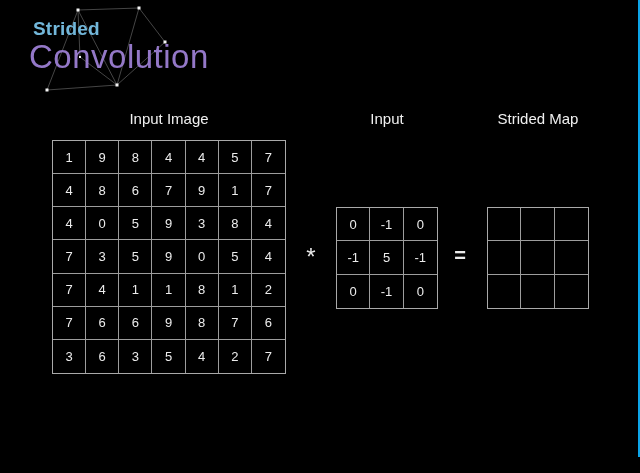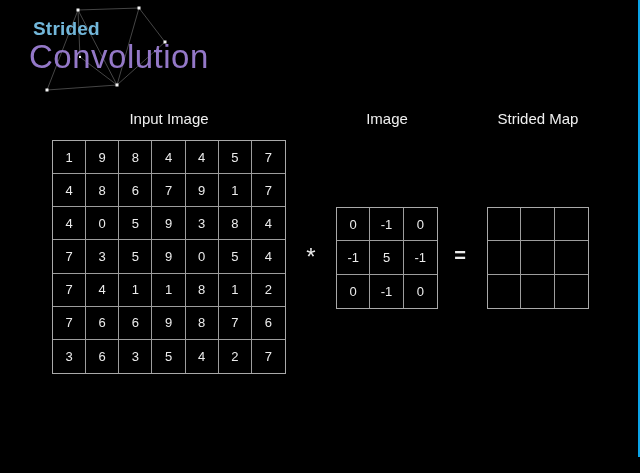--- a/index.html
+++ b/index.html
@@ -86,21 +86,21 @@
       <rect x="163.5" y="40.5" width="3" height="3" fill="#f5f5f5"></rect>
       <rect x="115.5" y="83.5" width="3" height="3" fill="#f5f5f5"></rect>
       <rect x="45.5" y="88.5" width="3" height="3" fill="#f5f5f5"></rect>
       <rect x="79" y="56" width="2" height="2" fill="#f5f5f5"></rect>
     </svg>
 
   <div class="kicker">Strided</div>
   <div class="main-title">Convolution</div>
 
   <div class="label input-label">Input Image</div>
-  <div class="label kernel-label">Image</div>
+  <div class="label kernel-label">Input</div>
   <div class="label feature-label">Strided Map</div>
 
   <div id="input-grid" class="grid">
       <div class="cell">1</div>
       <div class="cell">9</div>
       <div class="cell">8</div>
       <div class="cell">4</div>
       <div class="cell">4</div>
       <div class="cell">5</div>
       <div class="cell last-col">7</div>

